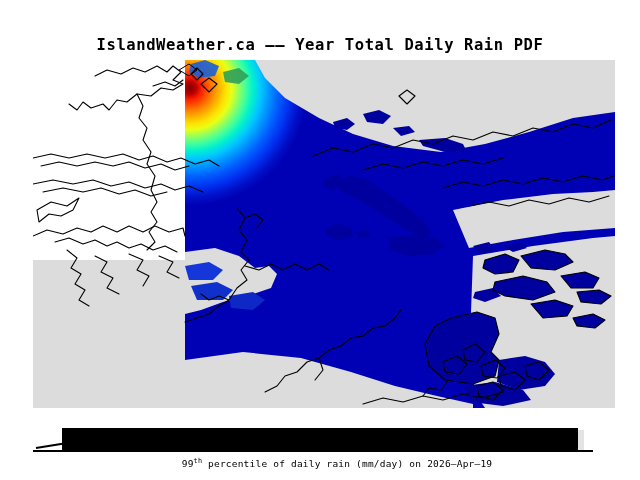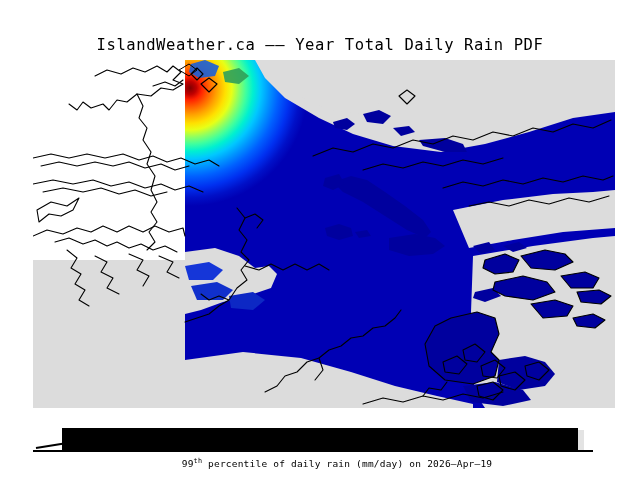--- a/index.html
+++ b/index.html
@@ -20,20 +20,21 @@
     position: absolute;
     left: 0;
     top: 36px;
     width: 640px;
     text-align: center;
     font-family: "DejaVu Sans Mono", "Liberation Mono", monospace;
     font-size: 15.5px;
     letter-spacing: 0.6px;
     color: #000000;
     white-space: pre;
+    font-weight: bold;
   }
 
   
   #map-panel {
     position: absolute;
     left: 33px;
     top: 60px;
     width: 582px;
     height: 348px;
     background: #dcdcdc;

